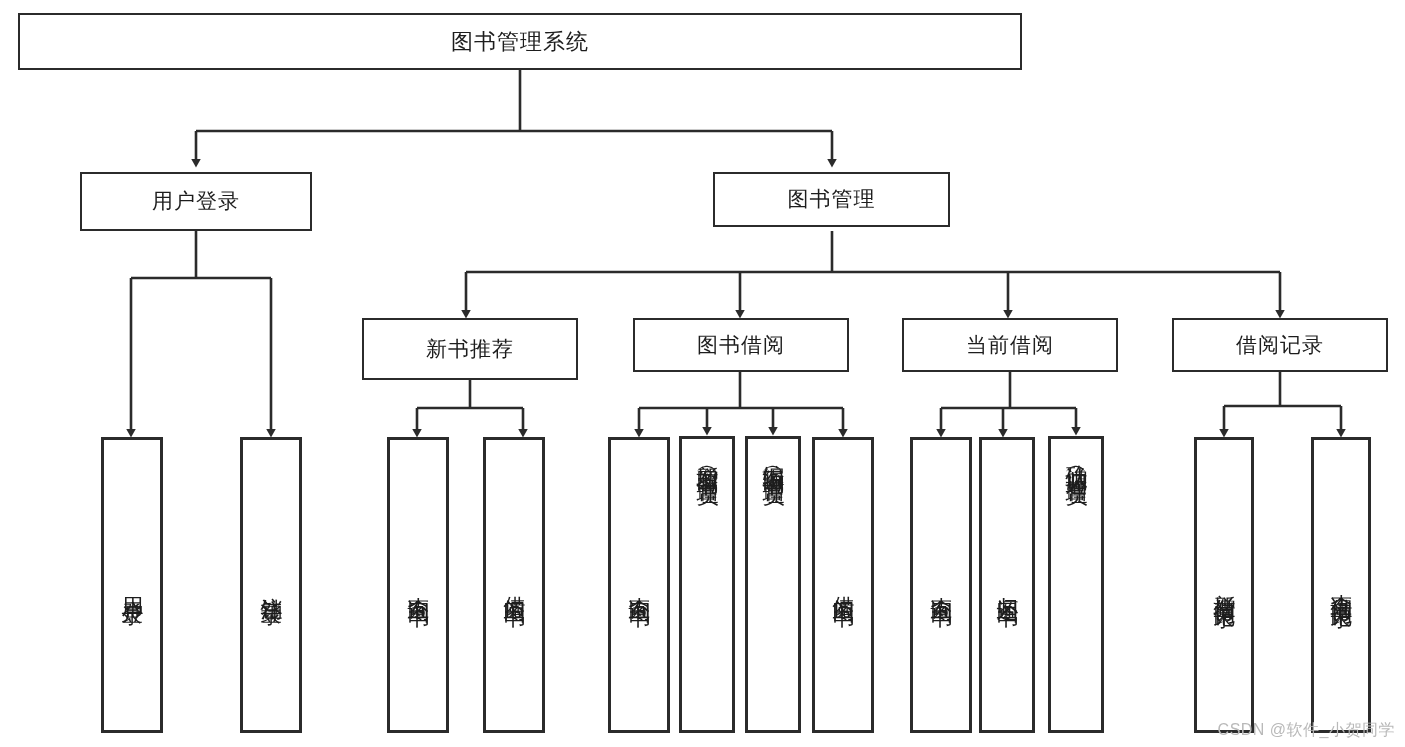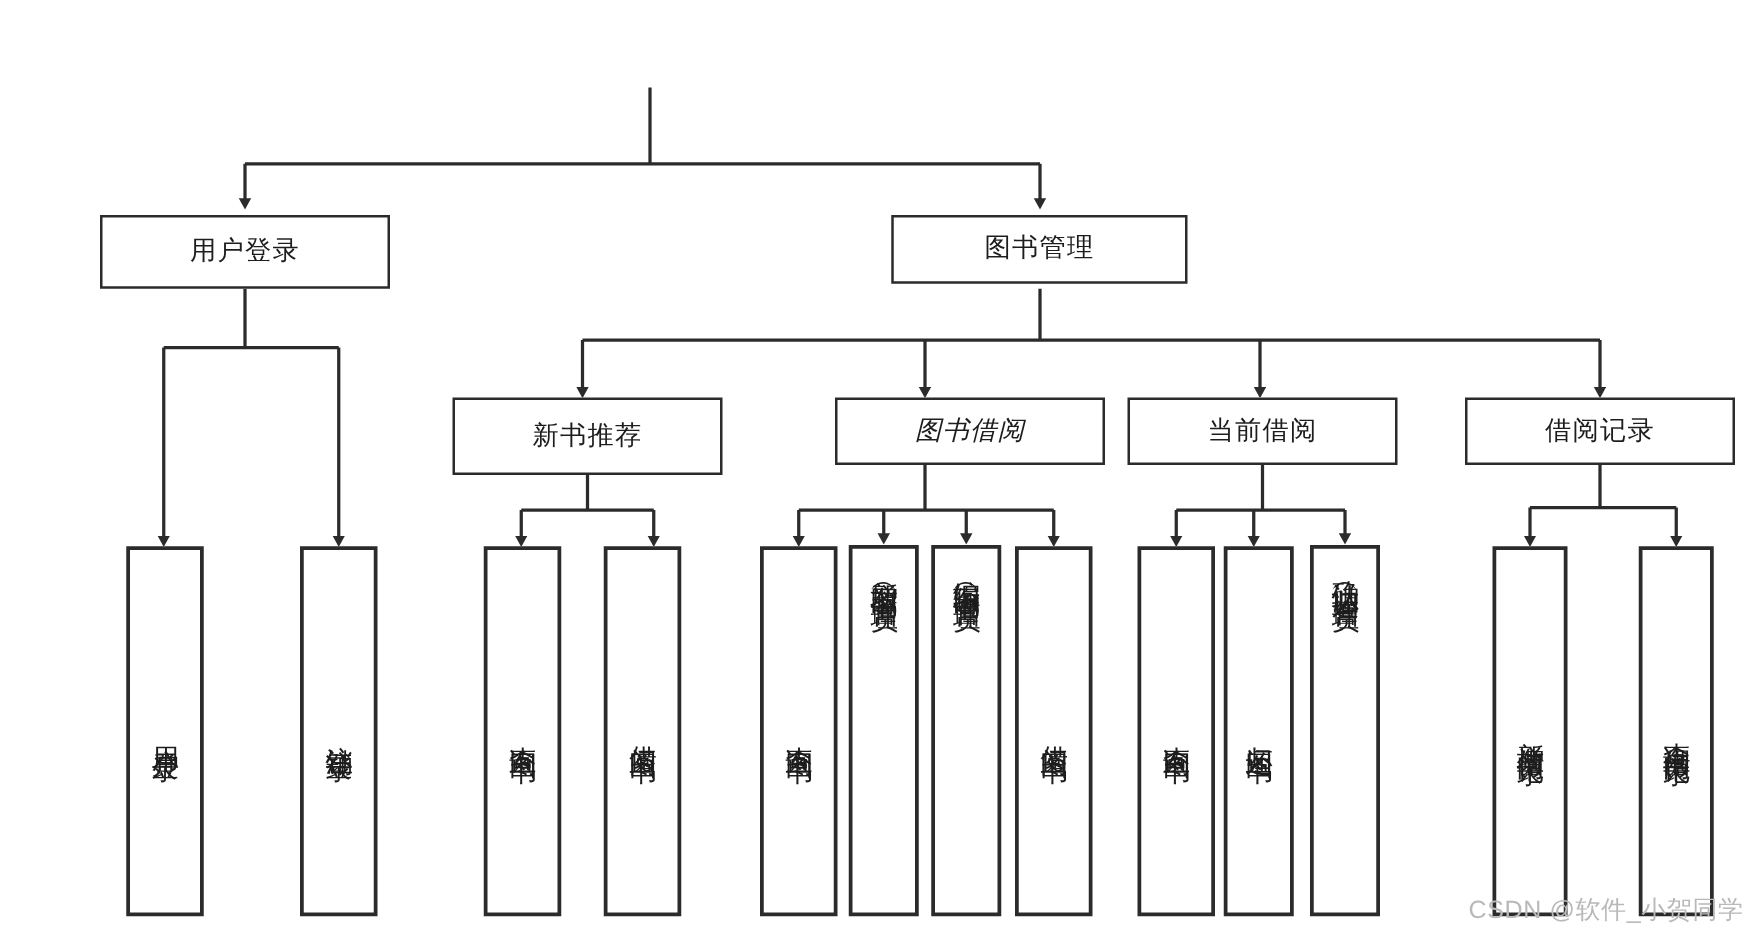--- a/index.html
+++ b/index.html
@@ -15,21 +15,21 @@
   .node.root .lbl{font-size:22px;}
   .node.lvl2 .lbl{font-size:21px;}
 
   .leaf{border-width:3px;}
   .leaf .lbl{writing-mode:vertical-rl;text-orientation:upright;
              font-size:22px;line-height:1.22;letter-spacing:3px;white-space:nowrap;
              display:block;}
   .leaf{align-items:flex-start;padding-top:8px;}
   .leaf.mid{align-items:center;padding-top:0;}
 
-  .watermark{position:absolute;right:10px;bottom:6px;font-size:20px;color:#b9b9b9;
+  .watermark{position:absolute;right:10px;bottom:6px;font-size:16px;color:#b9b9b9;
              letter-spacing:.5px;white-space:nowrap;}
 </style>
 </head>
 <body>
 
 <div id="stage">
 
   <svg class="wires" viewBox="0 0 1405 747">
     <defs>
       <marker id="ah" markerWidth="11" markerHeight="11" refX="1.5" refY="5" orient="auto" markerUnits="userSpaceOnUse">
@@ -74,32 +74,35 @@
       <path d="M1003,408 L1003,430" marker-end="url(#ah)"></path>
       <path d="M1076,408 L1076,428" marker-end="url(#ah)"></path>
 
       <path d="M1280,372 L1280,406"></path>
       <path d="M1224,406 L1341,406"></path>
       <path d="M1224,406 L1224,430" marker-end="url(#ah)"></path>
       <path d="M1341,406 L1341,430" marker-end="url(#ah)"></path>
     </g>
   </svg>
 
+  <div class="node root" style="left:18px;top:13px;width:1004px;height:57px;">
+    <span class="lbl">图书管理系统</span>
+  </div>
 
   <div class="node lvl2" style="left:80px;top:172px;width:232px;height:59px;">
     <span class="lbl">用户登录</span>
   </div>
   <div class="node lvl2" style="left:713px;top:172px;width:237px;height:55px;">
     <span class="lbl">图书管理</span>
   </div>
 
   <div class="node lvl2" style="left:362px;top:318px;width:216px;height:62px;">
     <span class="lbl">新书推荐</span>
   </div>
-  <div class="node lvl2" style="left:668px;top:318px;width:216px;height:54px;font-style:italic;">
+  <div class="node lvl2" style="left:633px;top:318px;width:216px;height:54px;">
     <span class="lbl">图书借阅</span>
   </div>
   <div class="node lvl2" style="left:1172px;top:318px;width:216px;height:54px;">
     <span class="lbl">借阅记录</span>
   </div>
   <div class="node lvl2" style="left:902px;top:318px;width:216px;height:54px;">
     <span class="lbl">当前借阅</span>
   </div>
 
   <div class="node leaf mid" style="left:101px;top:437px;width:62px;height:296px;">

